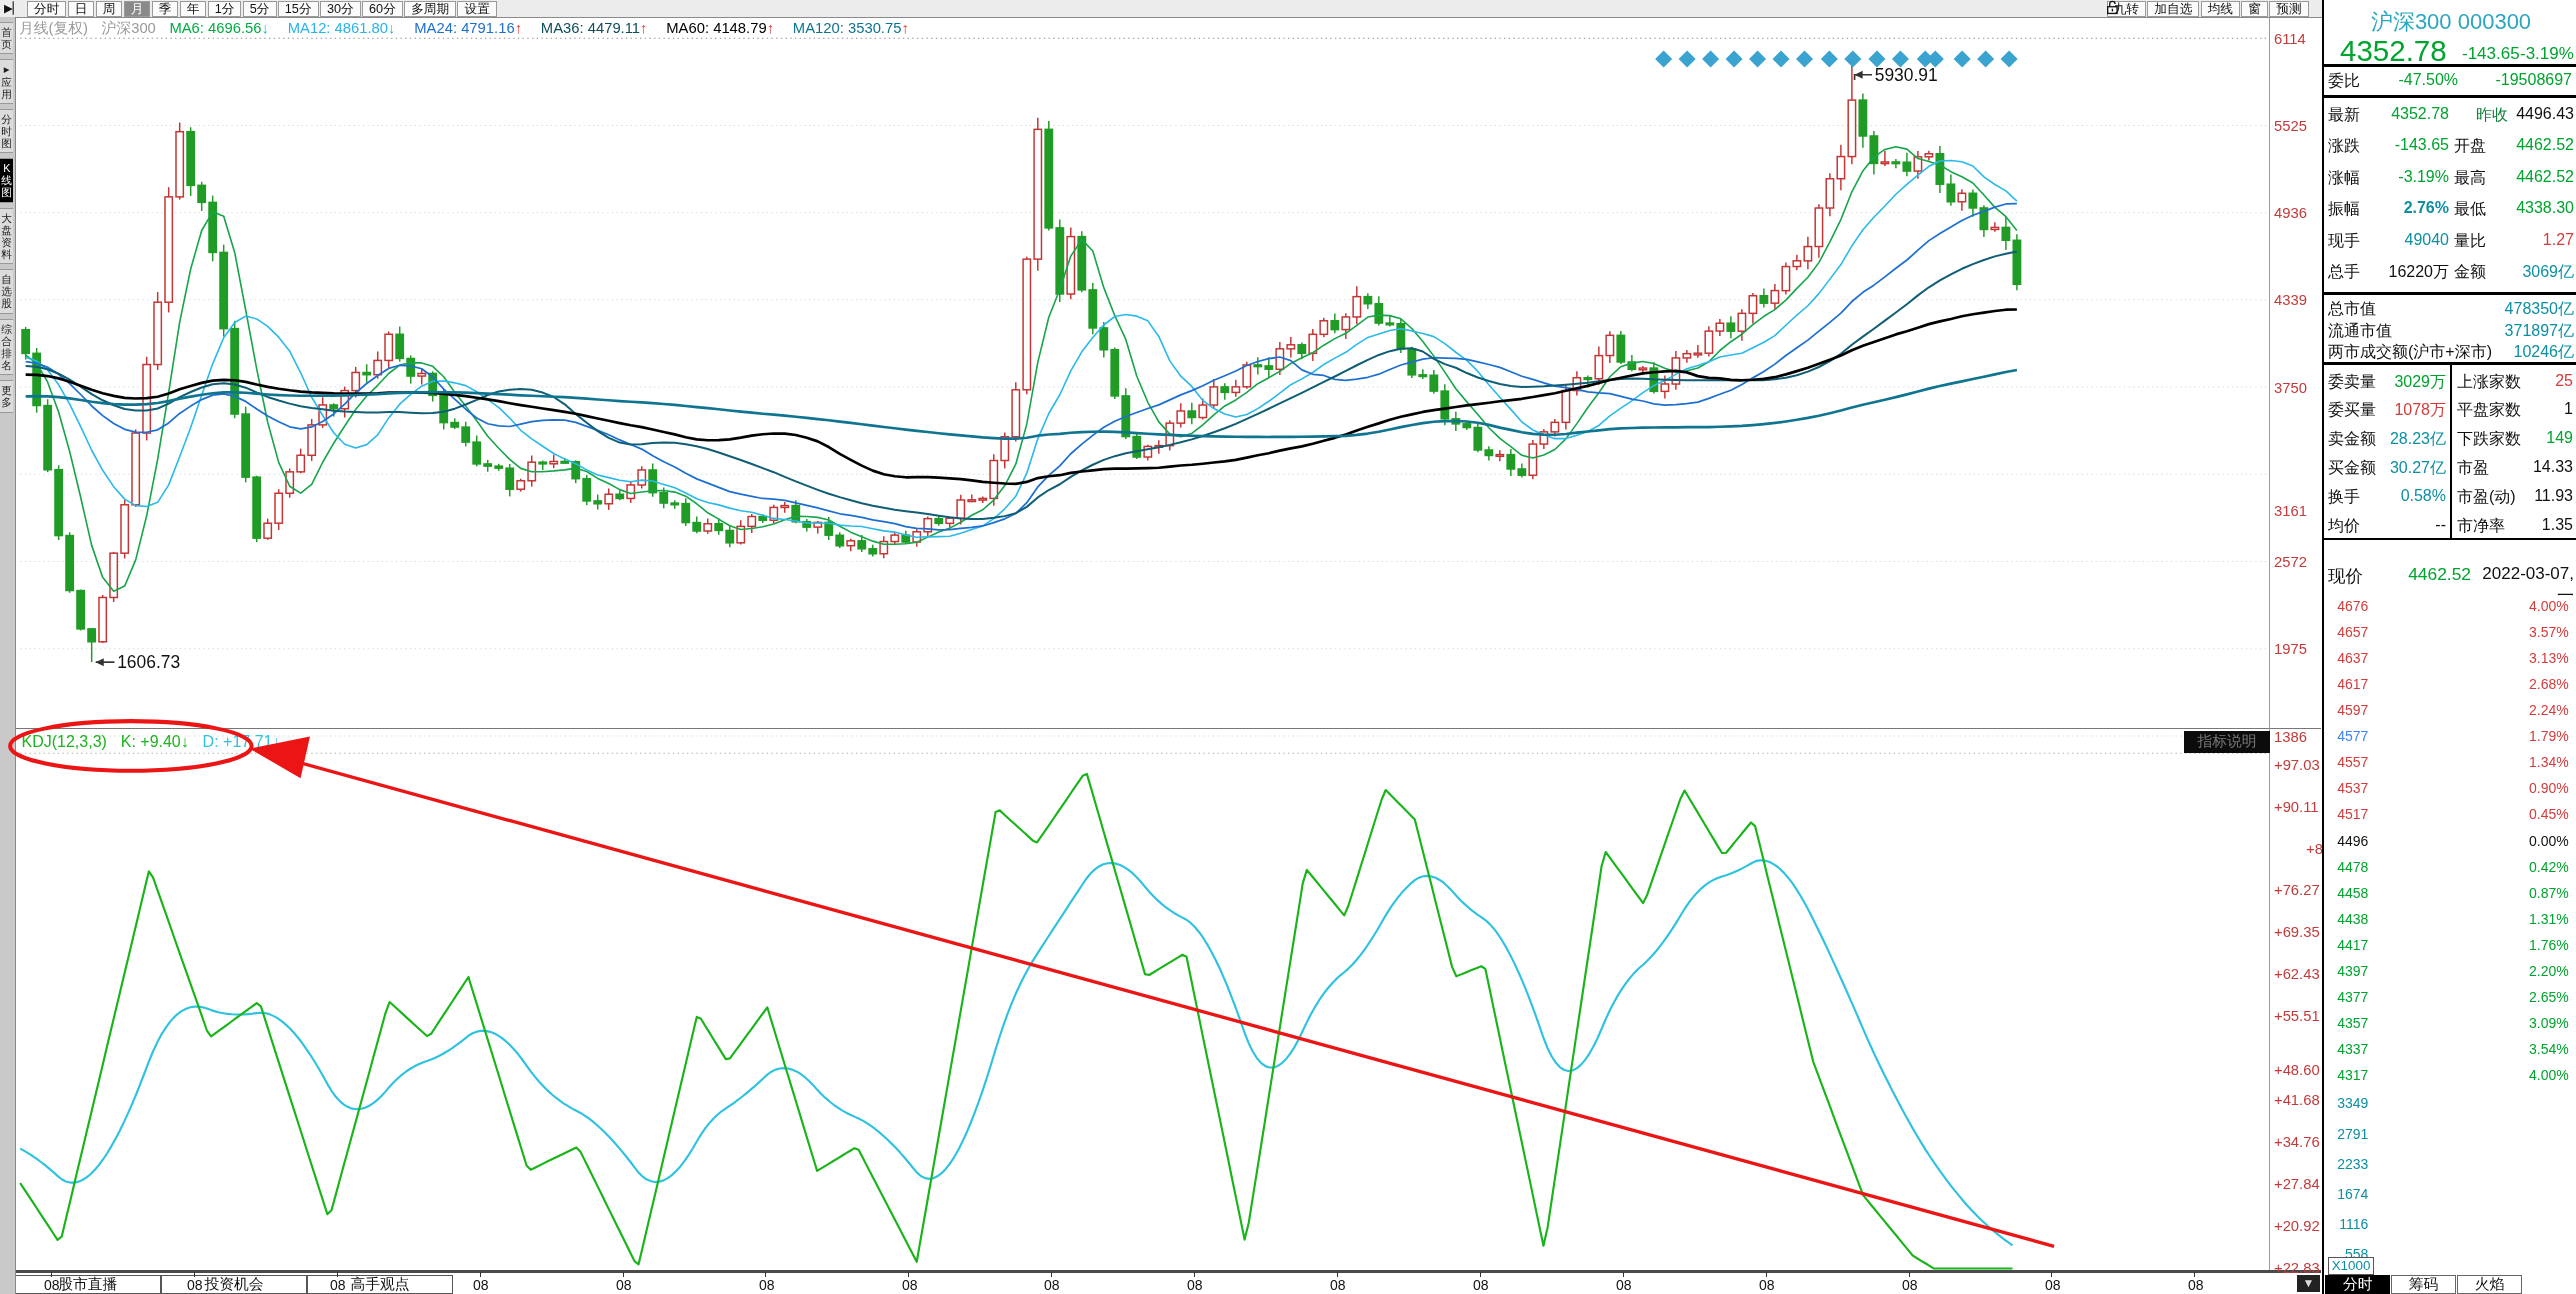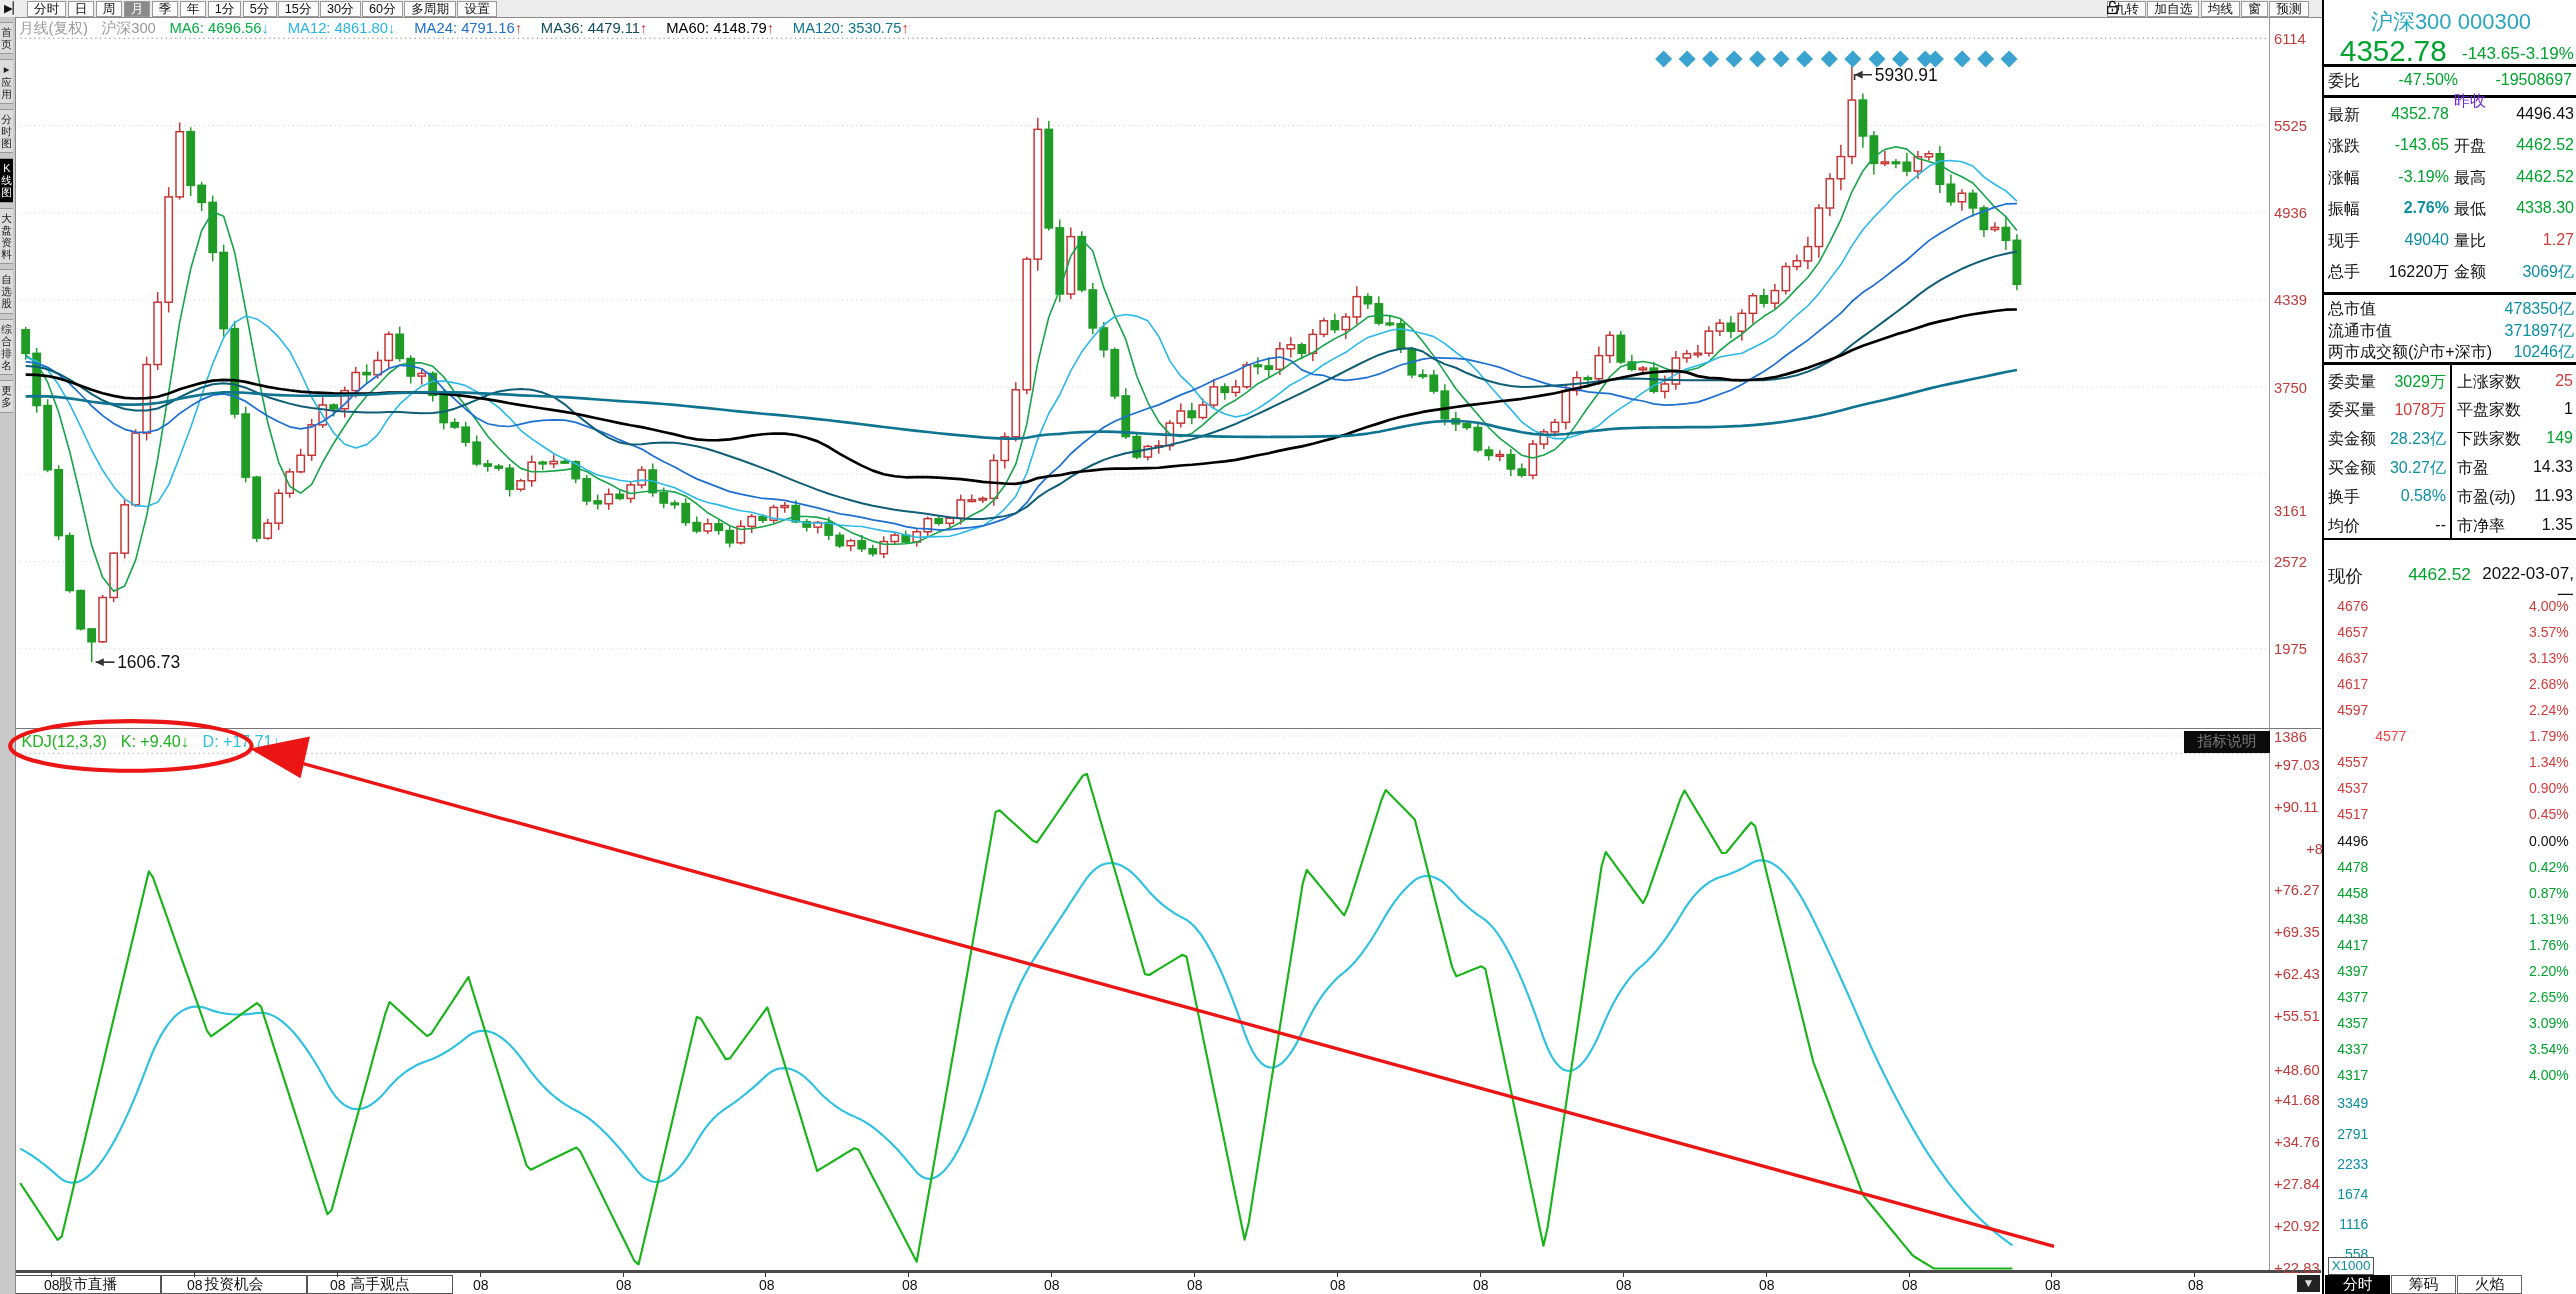--- a/index.html
+++ b/index.html
@@ -780,21 +780,21 @@
     <div class="q-chg">-143.65</div>
     <div class="q-pct">-3.19%</div>
     <div class="hline" style="left:0;top:64px;width:254px;height:2.7px;background:#000;"></div>
     <div class="q-row-label" style="left:4px;top:71px;">委比</div>
     <div class="q-val" style="left:60px;top:71px;width:74px;color:#00a32e;">-47.50%</div>
     <div class="q-val" style="left:141px;top:71px;width:107px;color:#00a32e;">-19508697</div>
     <div class="hline" style="left:0;top:95px;width:254px;height:2.7px;background:#000;"></div>
     <div id="q-rows">
         <div class="q-val" style="left: 4px; top: 105px; width: 54px; color: rgb(17, 17, 17); text-align: left;">最新</div>
         <div class="q-val" style="left: 58px; top: 105px; width: 67px; color: rgb(0, 163, 46); text-align: right;">4352.78</div>
-        <div class="q-val" style="left: 130px; top: 91px; width: 54px; color: #6d28d9; text-align: left;">昨收</div>
+        <div class="q-val" style="left: 130px; top: 105px; width: 54px; color: #15803d; text-align: right;">昨收</div>
         <div class="q-val" style="left: 165px; top: 105px; width: 85px; color: rgb(17, 17, 17); text-align: right;">4496.43</div>
         <div class="q-val" style="left: 4px; top: 136px; width: 54px; color: rgb(17, 17, 17); text-align: left;">涨跌</div>
         <div class="q-val" style="left: 58px; top: 136px; width: 67px; color: rgb(0, 163, 46); text-align: right;">-143.65</div>
         <div class="q-val" style="left: 130px; top: 136px; width: 54px; color: rgb(17, 17, 17); text-align: left;">开盘</div>
         <div class="q-val" style="left: 165px; top: 136px; width: 85px; color: rgb(0, 163, 46); text-align: right;">4462.52</div>
         <div class="q-val" style="left: 4px; top: 168px; width: 54px; color: rgb(17, 17, 17); text-align: left;">涨幅</div>
         <div class="q-val" style="left: 58px; top: 168px; width: 67px; color: rgb(0, 163, 46); text-align: right;">-3.19%</div>
         <div class="q-val" style="left: 130px; top: 168px; width: 54px; color: rgb(17, 17, 17); text-align: left;">最高</div>
         <div class="q-val" style="left: 165px; top: 168px; width: 85px; color: rgb(0, 163, 46); text-align: right;">4462.52</div>
         <div class="q-val" style="left: 4px; top: 199px; width: 54px; color: rgb(17, 17, 17); text-align: left;">振幅</div>
@@ -855,21 +855,21 @@
         <div class="mini-lab" style="top: 598px; color: rgb(210, 60, 60);">4676</div>
         <div class="mini-pct" style="top: 598px; color: rgb(210, 60, 60);">4.00%</div>
         <div class="mini-lab" style="top: 624px; color: rgb(210, 60, 60);">4657</div>
         <div class="mini-pct" style="top: 624px; color: rgb(210, 60, 60);">3.57%</div>
         <div class="mini-lab" style="top: 650px; color: rgb(210, 60, 60);">4637</div>
         <div class="mini-pct" style="top: 650px; color: rgb(210, 60, 60);">3.13%</div>
         <div class="mini-lab" style="top: 676px; color: rgb(210, 60, 60);">4617</div>
         <div class="mini-pct" style="top: 676px; color: rgb(210, 60, 60);">2.68%</div>
         <div class="mini-lab" style="top: 702px; color: rgb(210, 60, 60);">4597</div>
         <div class="mini-pct" style="top: 702px; color: rgb(210, 60, 60);">2.24%</div>
-        <div class="mini-lab" style="top: 728px; color: #ef4444; padding-left: 38px;">4577</div>
+        <div class="mini-lab" style="top: 728px; color: #3b82f6;">4577</div>
         <div class="mini-pct" style="top: 728px; color: rgb(210, 60, 60);">1.79%</div>
         <div class="mini-lab" style="top: 754px; color: rgb(210, 60, 60);">4557</div>
         <div class="mini-pct" style="top: 754px; color: rgb(210, 60, 60);">1.34%</div>
         <div class="mini-lab" style="top: 780px; color: rgb(210, 60, 60);">4537</div>
         <div class="mini-pct" style="top: 780px; color: rgb(210, 60, 60);">0.90%</div>
         <div class="mini-lab" style="top: 806px; color: rgb(210, 60, 60);">4517</div>
         <div class="mini-pct" style="top: 806px; color: rgb(210, 60, 60);">0.45%</div>
         <div class="mini-lab" style="top: 833px; color: rgb(17, 17, 17);">4496</div>
         <div class="mini-pct" style="top: 833px; color: rgb(17, 17, 17);">0.00%</div>
         <div class="mini-lab" style="top: 859px; color: rgb(0, 163, 46);">4478</div>

